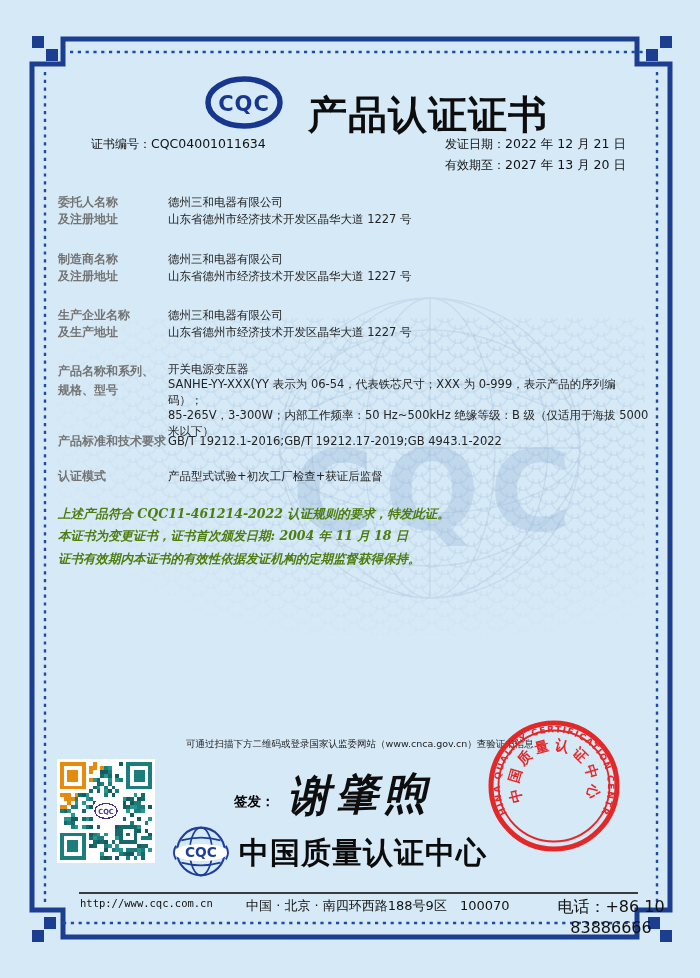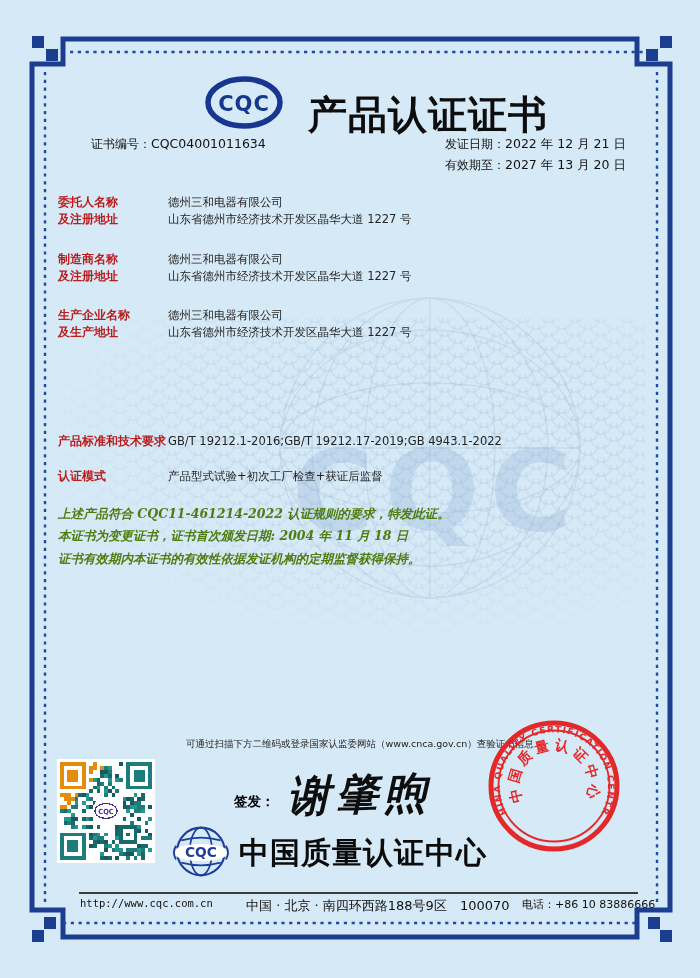--- a/index.html
+++ b/index.html
@@ -21,41 +21,41 @@
             mask-image:radial-gradient(ellipse at 62% 38%, #000 35%, transparent 78%);}
 
   
   .title{left:308px;top:88px;font-size:39px;font-weight:bold;color:#0d0d0d;letter-spacing:1px;}
   .meta-row{font-size:12px;color:#111;white-space:nowrap;}
   .meta-row .lab{font-family:"DejaVu Serif","Liberation Serif",serif;font-weight:normal;}
   .meta-row .val{font-size:12.5px;}
 
   
   .section{left:58px;width:592px;display:flex;}
-  .f-label{width:110px;flex-shrink:0;font-weight:bold;color:#b91c1c;font-size:12px;line-height:17px;}
+  .f-label{width:110px;flex-shrink:0;font-weight:bold;color:#737373;font-size:12px;line-height:17px;}
   .f-value{flex:1;color:#242424;font-size:11.5px;line-height:17px;}
   .s4 .f-label{line-height:19px;}
   .s4 .f-value{line-height:15.4px;}
 
   .statement{left:58px;top:503px;width:565px;}
   .statement div{font-family:"DejaVu Serif","Liberation Serif",serif;font-style:italic;font-weight:bold;
                  font-size:12.5px;line-height:22.3px;color:#4d7c0f;}
 
   
   .notice{left:186px;top:738px;font-size:9.5px;color:#222;}
   .qr-box{left:57px;top:759px;width:98px;height:104px;background:#fff;padding:3px;box-sizing:border-box;}
   .sign-label{left:234px;top:793px;font-size:13.5px;}
   .signature{left:287px;top:766px;font-size:43px;font-weight:bold;font-style:italic;
              font-family:"DejaVu Serif","Liberation Serif",serif;color:#0e0e0e;
              transform:rotate(-1.5deg);letter-spacing:5px;}
   .org-name{left:239px;top:833px;font-size:30px;font-weight:800;color:#0b0b0b;letter-spacing:1px;}
   .rule{left:79px;top:892px;width:559px;height:1.5px;background:#3c3c3c;}
   .website{left:80px;top:897px;font-family:"DejaVu Sans Mono","Liberation Mono",monospace;font-size:10.5px;color:#111;text-align:right;}
   .address{left:246px;top:897px;font-size:13px;color:#111;}
-  .phone{left:522px;top:897px;font-size:11px;color:#111;}
+  .phone{left:522px;top:897px;font-size:16px;color:#111;text-align:center;}
   .seal{left:487px;top:719px;opacity:.93;}
 </style>
 </head>
 <body>
 
 <div class="page">
 
   <svg class="abs wm-globe" width="320" height="320" viewBox="0 0 320 320">
     <g fill="none" stroke="#b6cde1" stroke-width="1.4">
       <circle cx="160" cy="160" r="150"></circle>
@@ -132,20 +132,31 @@
     <div class="f-label">
       <div>生产企业名称</div>
       <div>及生产地址</div>
     </div>
     <div class="f-value">
       <div>德州三和电器有限公司</div>
       <div>山东省德州市经济技术开发区晶华大道 1227 号</div>
     </div>
   </div>
 
+  <div class="abs section s4" style="top:362px">
+    <div class="f-label">
+      <div>产品名称和系列、</div>
+      <div>规格、型号</div>
+    </div>
+    <div class="f-value">
+      <div>开关电源变压器</div>
+      <div>SANHE-YY-XXX(YY 表示为 06-54，代表铁芯尺寸；XXX 为 0-999，表示产品的序列编码）；</div>
+      <div>85-265V，3-300W；内部工作频率：50 Hz~500kHz 绝缘等级：B 级（仅适用于海拔 5000 米以下）</div>
+    </div>
+  </div>
 
   <div class="abs section" style="top:433px">
     <div class="f-label" style="white-space:nowrap">产品标准和技术要求</div>
     <div class="f-value">GB/T 19212.1-2016;GB/T 19212.17-2019;GB 4943.1-2022</div>
   </div>
 
   <div class="abs section" style="top:468px">
     <div class="f-label">认证模式</div>
     <div class="f-value">产品型式试验+初次工厂检查+获证后监督</div>
   </div>

